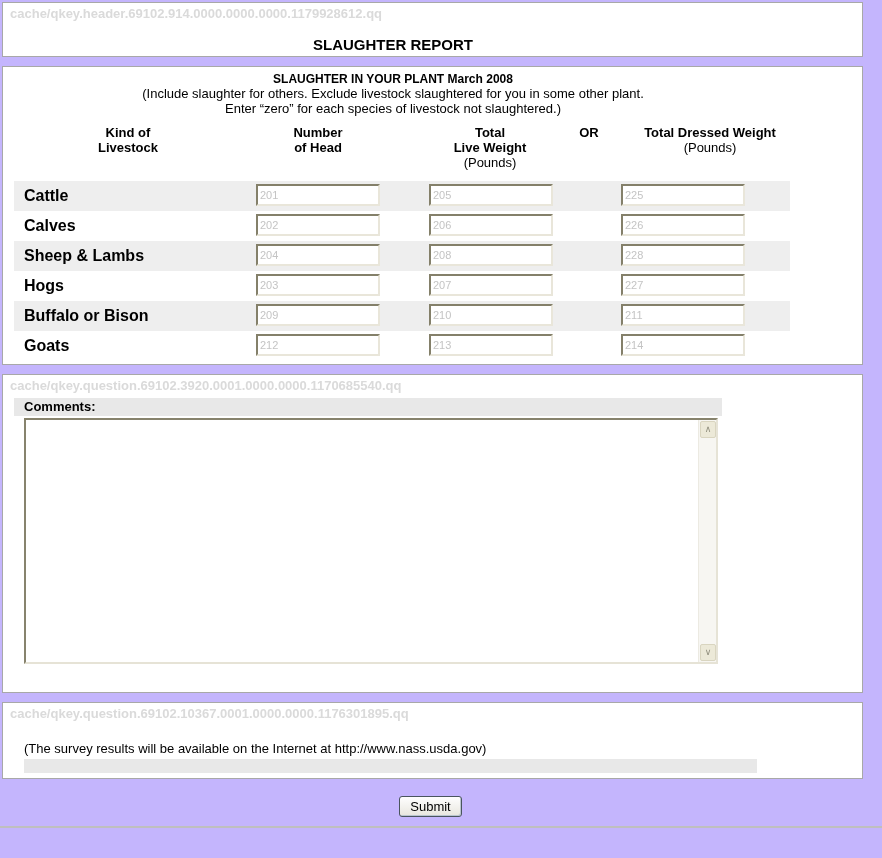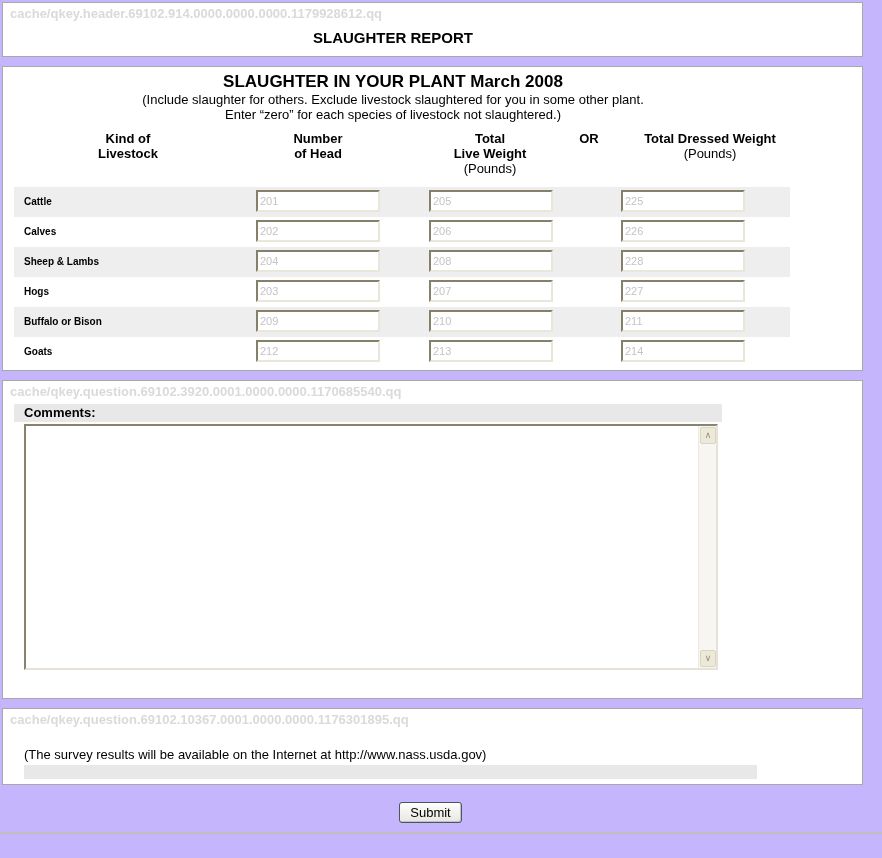--- a/index.html
+++ b/index.html
@@ -3,35 +3,35 @@
 <meta charset="utf-8">
 <style>
   html,body{margin:0;padding:0;background:#fff;}
   body{font-family:"Liberation Sans","DejaVu Sans",sans-serif;color:#000;}
   .page{position:relative;width:882px;height:858px;background:#c4b5fd;overflow:hidden;}
   .box{width:859px;margin:0 0 9px 2px;border:1px solid #a8a8a8;background:#fff;}
   .watermark{padding:3px 0 0 7px;font-size:13px;font-weight:bold;color:#dadada;height:16px;
              white-space:nowrap;overflow:hidden;}
   
   .box.header{margin-top:2px;height:53px;box-sizing:content-box;}
-  .page-title{width:780px;text-align:center;font-size:15px;font-weight:bold;margin-top:7px;}
+  .page-title{width:780px;text-align:center;font-size:15px;font-weight:bold;margin-top:14px;}
   
-  .sec-title{width:780px;text-align:center;font-size:17px;font-weight:bold;margin-top:5px;}
+  .sec-title{width:780px;text-align:center;font-size:12px;font-weight:bold;margin-top:5px;}
   .instr{width:780px;text-align:center;font-size:13px;line-height:15px;}
   .thead{position:relative;height:52px;margin-top:9px;font-size:13px;font-weight:bold;line-height:15px;}
   .th{position:absolute;top:0;text-align:center;}
   .th-kind{left:40px;width:170px;}
   .th-head{left:240px;width:150px;}
   .th-live{left:412px;width:150px;}
   .th-or{left:556px;width:60px;}
   .th-dressed{left:612px;width:190px;}
   .rows{margin:4px 0 3px 11px;width:776px;}
   .row{position:relative;height:30px;}
   .row.shaded{background:#eeeeee;}
-  .rlabel{position:absolute;left:10px;top:0;line-height:29px;font-size:10px;font-weight:bold;}
+  .rlabel{position:absolute;left:10px;top:0;line-height:29px;font-size:16px;font-weight:bold;}
   input.cell{position:absolute;top:3px;width:116px;height:16px;padding:1px 2px;margin:0;
              font-family:"Liberation Sans","DejaVu Sans",sans-serif;font-size:11px;color:#c4c4c4;
              background:#fff;border:2px solid;border-color:#84806a #e9e6da #e9e6da #84806a;outline:none;}
   input.c1{left:242px;} input.c2{left:415px;} input.c3{left:607px;}
   
   .comments-label{margin:4px 0 0 11px;width:698px;height:18px;background:#e8e8e8;
                   font-size:13px;font-weight:bold;line-height:18px;padding-left:10px;}
   .ta-wrap{position:relative;margin:2px 0 28px 21px;width:690px;height:242px;background:#fff;
            border:2px solid;border-color:#87836d #e6e3d6 #e6e3d6 #87836d;}
   .ta-wrap textarea{position:absolute;left:0;top:0;width:673px;height:242px;border:none;outline:none;

